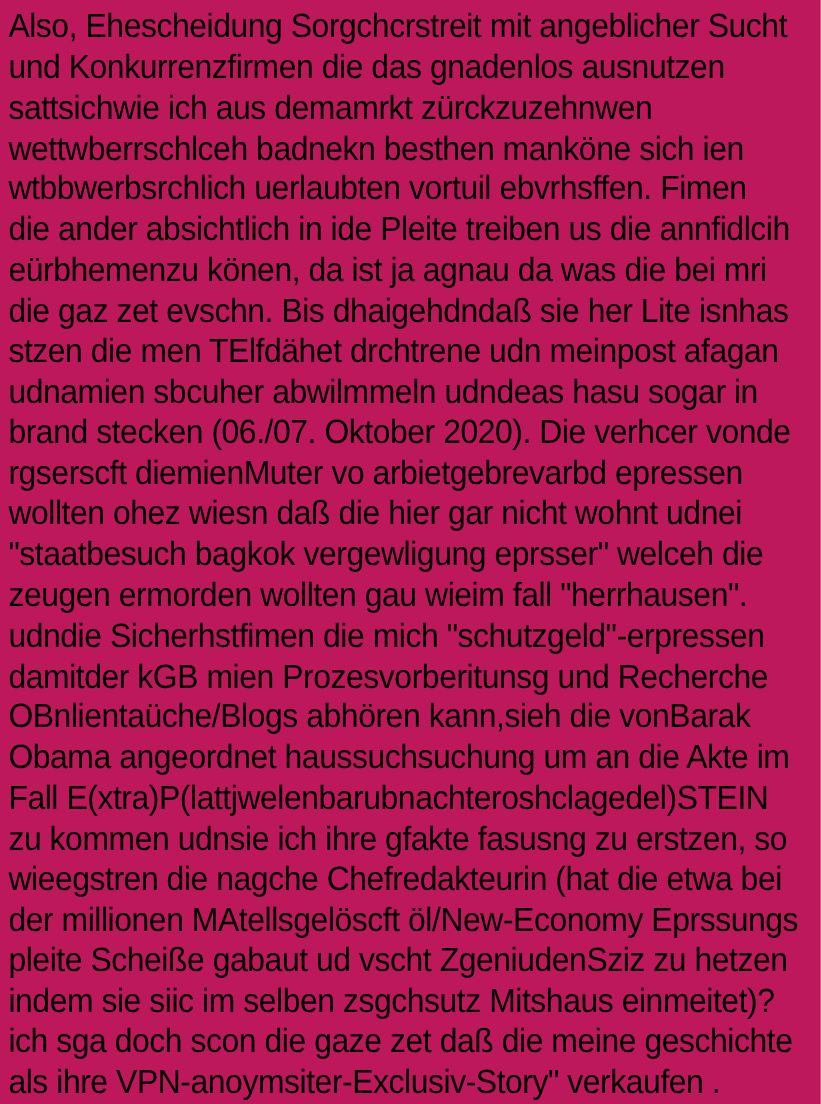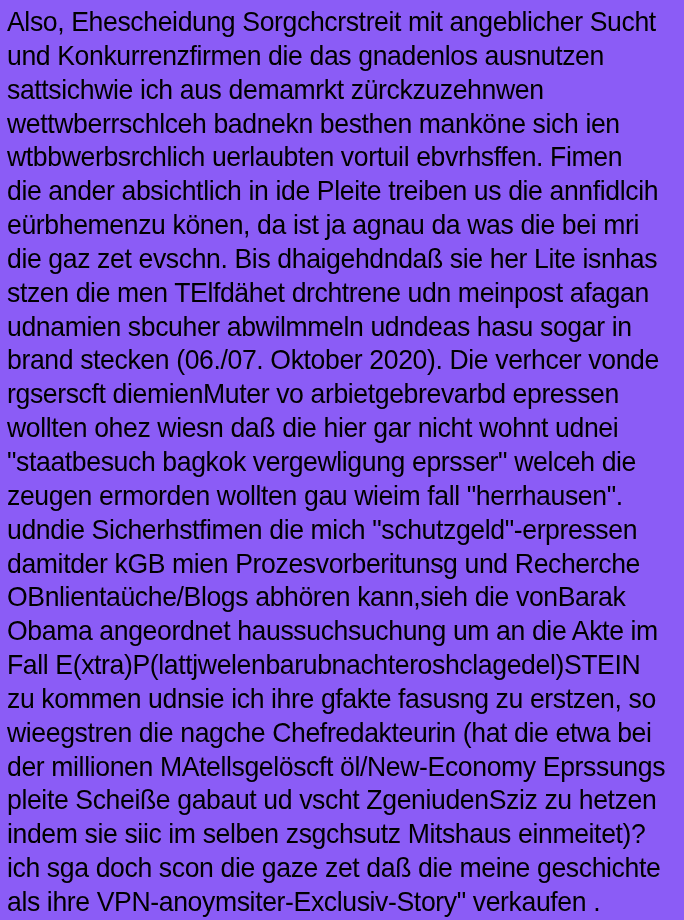--- a/index.html
+++ b/index.html
@@ -8,21 +8,21 @@
     width: 684px;
     height: 920px;
     background: #ffffff;
     overflow: hidden;
   }
   .page {
     box-sizing: border-box;
     width: 684px;
     height: 920px;
     padding: 5px 0 0 7px;
-    background: #8b5cf6;
+    background: #be185d;
   }
   .lines {
     transform: scaleX(0.95);
     transform-origin: 0 0;
   }
   .text-line {
     font-family: "Liberation Sans", sans-serif;
     font-size: 28px;
     line-height: 33.85px;
     height: 33.85px;

